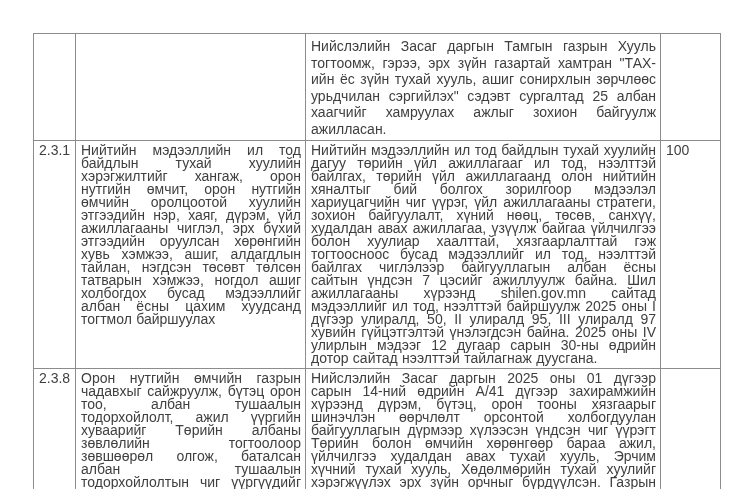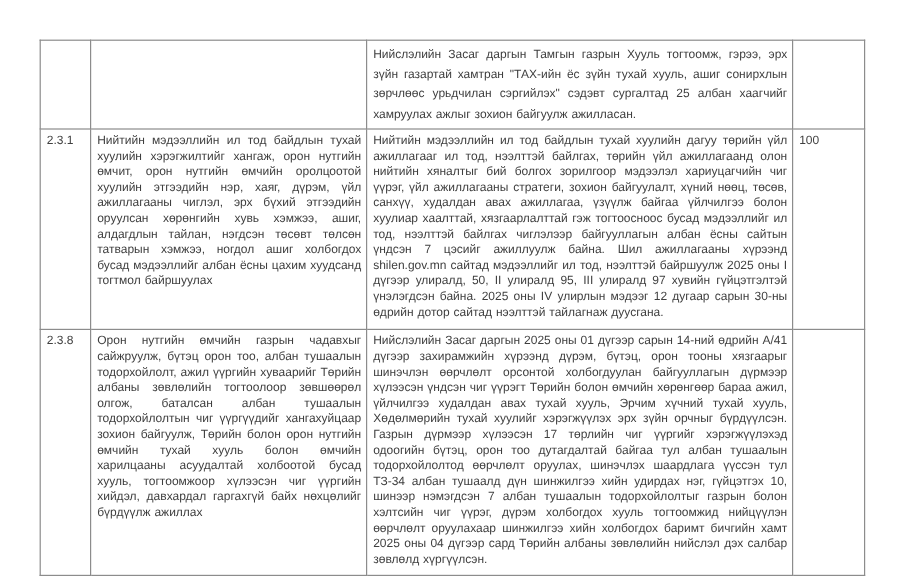--- a/index.html
+++ b/index.html
@@ -20,21 +20,21 @@
     left: 33px;
     top: 33px;
     width: 687px;
     border-collapse: collapse;
     table-layout: fixed;
   }
   table.doc-table td {
     border: 1px solid #8c8c8c;
     vertical-align: top;
     padding: 3px 4px 3px 5px;
-    font-size: 10px;
+    font-size: 14px;
     line-height: 13px;
     letter-spacing: 0;
     color: #3f3f3f;
     text-align: justify;
     overflow: hidden;
     word-spacing: 0.5px;
   }
   tr.row-0 { height: 67px; }
   tr.row-1 { height: 167px; }
   tr.row-2 { height: 205px; margin-top: 32px; }

